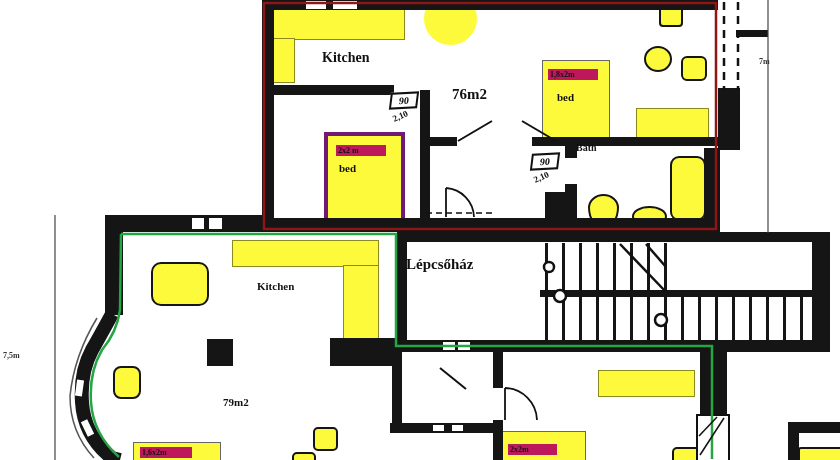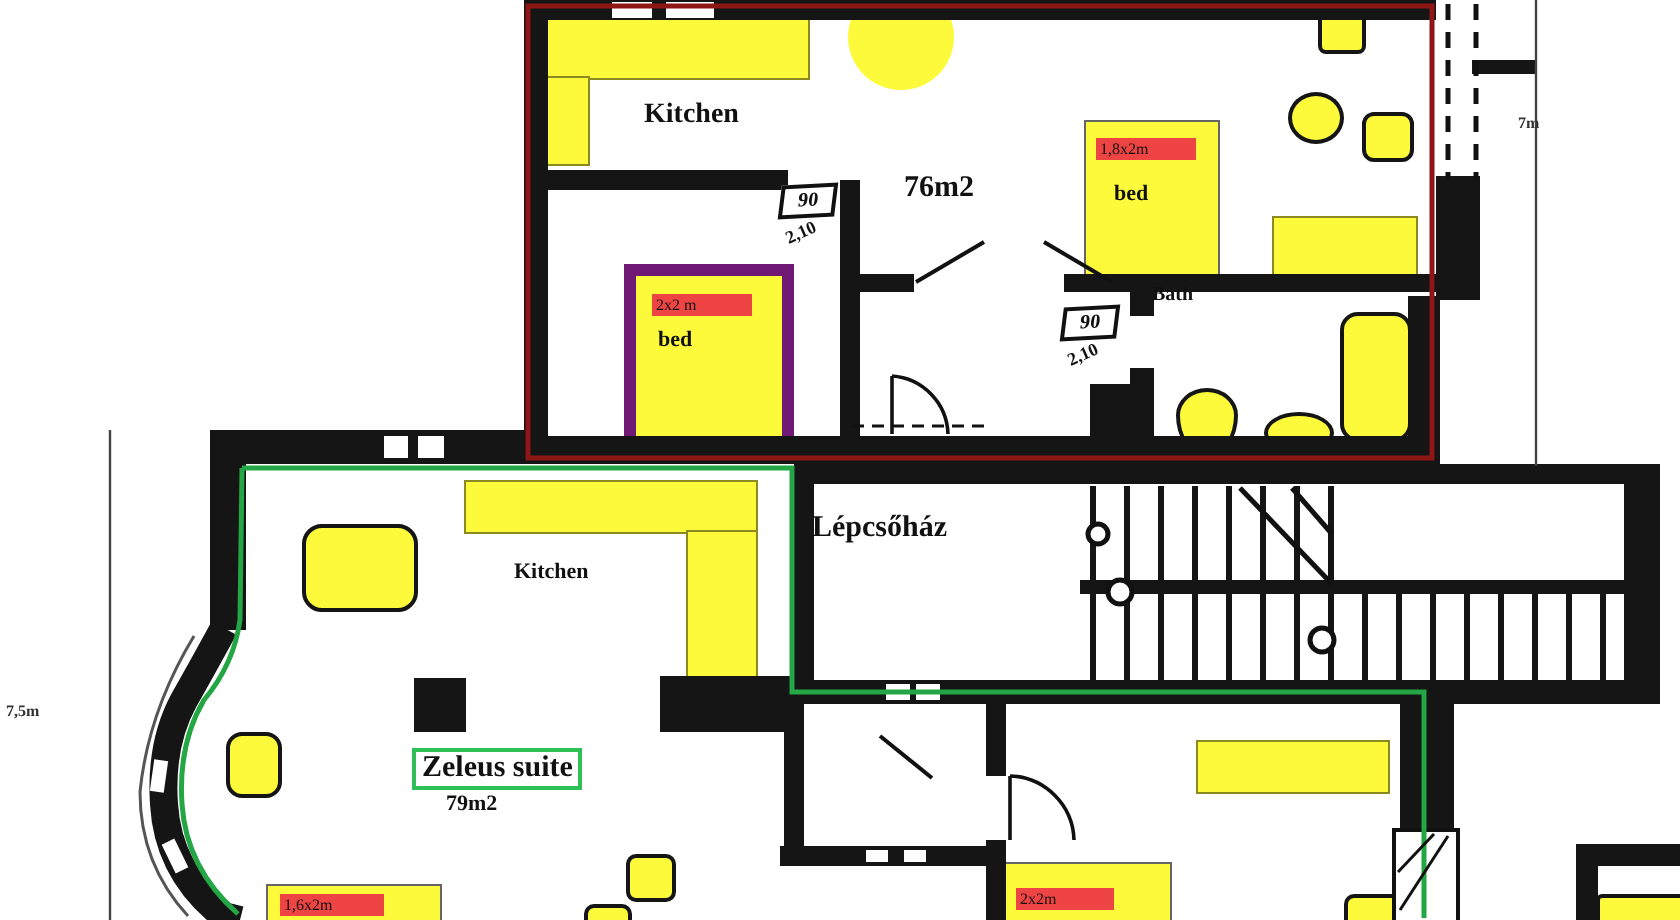--- a/index.html
+++ b/index.html
@@ -4,21 +4,21 @@
 <style>
   html,body{margin:0;padding:0;background:#fff}
   #plan{position:relative;width:840px;height:460px;background:#ffffff;overflow:hidden;
         font-family:"Liberation Serif",serif}
   .wall{position:absolute;background:#151515;z-index:2}
   .win{position:absolute;background:#ffffff;z-index:3}
   .yf{position:absolute;background:#fcfa3a;z-index:1}
   .b1{border:1px solid #8a8a20}
   .b2{border:2px solid #151515}
   .lbl{position:absolute;z-index:5;font-weight:bold;color:#111;white-space:nowrap;line-height:1.1}
-  .strip{position:absolute;background:#ef4444;z-index:4;font-weight:normal;font-size:8px;color:#111;
+  .strip{position:absolute;background:#be185d;z-index:4;font-weight:bold;font-size:8px;color:#111;
          padding:1px 2px;white-space:nowrap}
   .stairs{position:absolute;z-index:2;
           background:repeating-linear-gradient(90deg,#151515 0 3px,transparent 3px 17px)}
   .titlebox{position:absolute;z-index:5;background:#fff;font-weight:bold;font-size:15px;color:#111;
             padding:0 3px;white-space:nowrap}
   .fbox{border:2px solid #cc2424}
   .zbox{border:2px solid #2fbf57}
   .doorlbl{position:absolute;z-index:5;font-weight:bold;color:#111}
   .d90{display:block;border:2px solid #111;background:#fff;font-size:10px;width:24px;height:13px;
        line-height:13px;text-align:center;transform:skewX(-10deg) rotate(-3deg)}
@@ -34,21 +34,21 @@
 
   <div class="yf b1" style="left:267px;top:8px;width:136px;height:30px"></div>
   <div class="yf b1" style="left:267px;top:38px;width:26px;height:43px"></div>
   <div class="yf" style="left:424px;top:-8px;width:53px;height:53px;border-radius:50%"></div>
 
   <div class="yf" style="left:542px;top:60px;width:66px;height:78px;border:1px solid #666">
     <span class="strip" style="left:5px;top:8px;width:46px">1,8x2m</span>
     <span class="bedtxt" style="left:14px;top:30px">bed</span>
   </div>
 
-  <div class="yf" style="left:312px;top:132px;width:73px;height:85px;border:6px solid #701a75">
+  <div class="yf" style="left:324px;top:132px;width:73px;height:85px;border:4px solid #701a75">
     <span class="strip" style="left:8px;top:9px;width:46px">2x2 m</span>
     <span class="bedtxt" style="left:11px;top:26px">bed</span>
   </div>
 
   <div class="yf b2" style="left:659px;top:5px;width:20px;height:18px;border-radius:4px"></div>
   <div class="yf b2" style="left:644px;top:46px;width:24px;height:22px;border-radius:50%"></div>
   <div class="yf b2" style="left:681px;top:56px;width:22px;height:21px;border-radius:6px"></div>
   <div class="yf b1" style="left:636px;top:108px;width:71px;height:29px"></div>
   <div class="yf b2" style="left:670px;top:156px;width:32px;height:61px;border-radius:9px"></div>
   <div class="yf b2" style="left:588px;top:194px;width:27px;height:30px;border-radius:50% 50% 45% 45%/40% 40% 60% 60%"></div>
@@ -147,21 +147,20 @@
   </svg>
 
   <div class="win" style="left:76px;top:380px;width:7px;height:16px;transform:rotate(8deg);z-index:4"></div>
   <div class="win" style="left:84px;top:420px;width:7px;height:16px;transform:rotate(-26deg);z-index:4"></div>
 
   <div class="lbl" style="left:322px;top:50px;font-size:14px">Kitchen</div>
   <div class="lbl" style="left:452px;top:86px;font-size:15px">76m2</div>
   <div class="lbl" style="left:576px;top:142px;font-size:10px">Bath</div>
   <div class="lbl" style="left:406px;top:256px;font-size:15px">Lépcsőház</div>
   <div class="lbl" style="left:257px;top:280px;font-size:11px">Kitchen</div>
-  <div class="titlebox zbox" style="left:206px;top:374px">Zeleus suite</div>
   <div class="lbl" style="left:223px;top:396px;font-size:11px">79m2</div>
 
   <div class="doorlbl" style="left:390px;top:92px">
     <span class="d90">90</span>
     <span class="d210">2,10</span>
   </div>
   <div class="doorlbl" style="left:531px;top:153px">
     <span class="d90">90</span>
     <span class="d210">2,10</span>
   </div>

